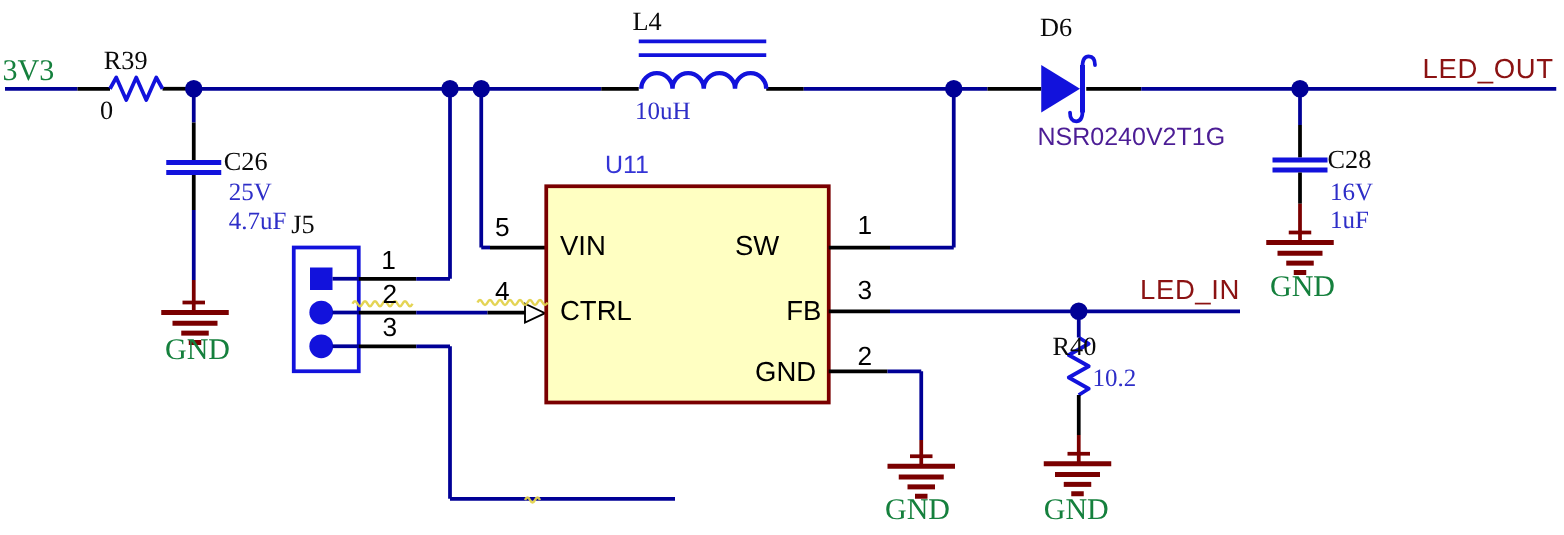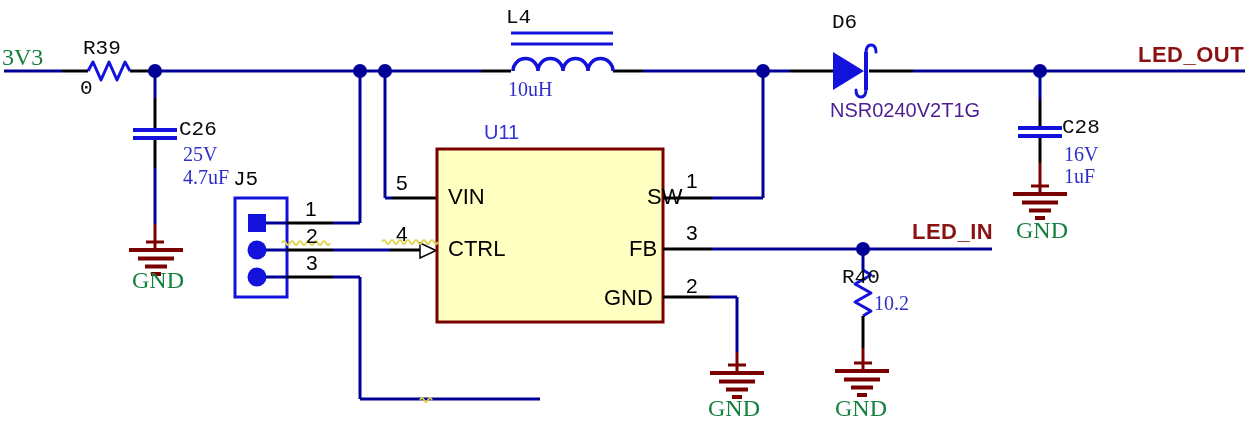--- a/index.html
+++ b/index.html
@@ -1,26 +1,26 @@
 <!DOCTYPE html>
 <html><head>
 <meta charset="utf-8">
 <style>
   html,body{margin:0;padding:0;background:#ffffff;}
   #canvas{position:relative;width:1251px;height:428px;background:#ffffff;overflow:hidden;
           font-family:"Liberation Sans",sans-serif;}
   #wires{position:absolute;left:0;top:0;width:1251px;height:428px;}
   .txt{position:absolute;white-space:nowrap;line-height:1;}
-  .des{font-family:Liberation Mono, monospace;font-size:21px;color:#0a0a0a;}
+  .des{font-family:Liberation Serif, serif;font-size:21px;color:#0a0a0a;}
   .des-blue{font-family:"Liberation Sans",sans-serif;font-size:20px;color:#3434d6;margin-left:48px;}
   .part-black{font-family:"Liberation Sans",sans-serif;font-size:20px;color:#4c1d95;}
   .part-blue{font-family:"Liberation Serif",serif;font-size:22px;color:#2e2ec0;}
   .val{font-family:"Liberation Serif",serif;font-size:20px;color:#2e2ec8;}
   .serif-net{font-family:"Liberation Serif",serif;font-size:24px;color:#15803d;}
-  .sans-net{font-family:"Liberation Sans",sans-serif;font-size:22px;color:#8b1212;letter-spacing:.5px;font-weight:bold;}
+  .sans-net{font-family:"Liberation Sans",sans-serif;font-size:22px;color:#8b1212;letter-spacing:.5px;}
   .pinname{font-family:"Liberation Sans",sans-serif;font-size:22px;color:#000000;}
   .pinnum{font-family:"Liberation Sans",sans-serif;font-size:21px;color:#000000;}
 </style>
 </head>
 <body>
 
 <div id="canvas">
 
   <svg id="wires" viewBox="0 0 1251 428" xmlns="http://www.w3.org/2000/svg">
 
@@ -196,21 +196,21 @@
   <div class="txt des-blue" style="left:436px;top:122px">U11</div>
 
   <div class="txt pinnum" style="left:396px;top:172px">5</div>
   <div class="txt pinnum" style="left:396px;top:223px">4</div>
   <div class="txt pinnum" style="left:686px;top:170px">1</div>
   <div class="txt pinnum" style="left:686px;top:222px">3</div>
   <div class="txt pinnum" style="left:686px;top:275px">2</div>
 
   <div class="txt pinname" style="left:448px;top:186px">VIN</div>
   <div class="txt pinname" style="left:448px;top:238px">CTRL</div>
-  <div class="txt pinname" style="left:647px;top:186px">SW</div>
+  <div class="txt pinname" style="left:588px;top:186px">SW</div>
   <div class="txt pinname" style="left:629px;top:238px">FB</div>
   <div class="txt pinname" style="left:604px;top:287px">GND</div>
 
   <div class="txt des" style="left:832px;top:12px">D6</div>
   <div class="txt part-black" style="left:830px;top:100px">NSR0240V2T1G</div>
 
   <div class="txt sans-net" style="left:1138px;top:44px">LED_OUT</div>
 
   <div class="txt des" style="left:1062px;top:117px">C28</div>
   <div class="txt val" style="left:1064px;top:144px">16V</div>

